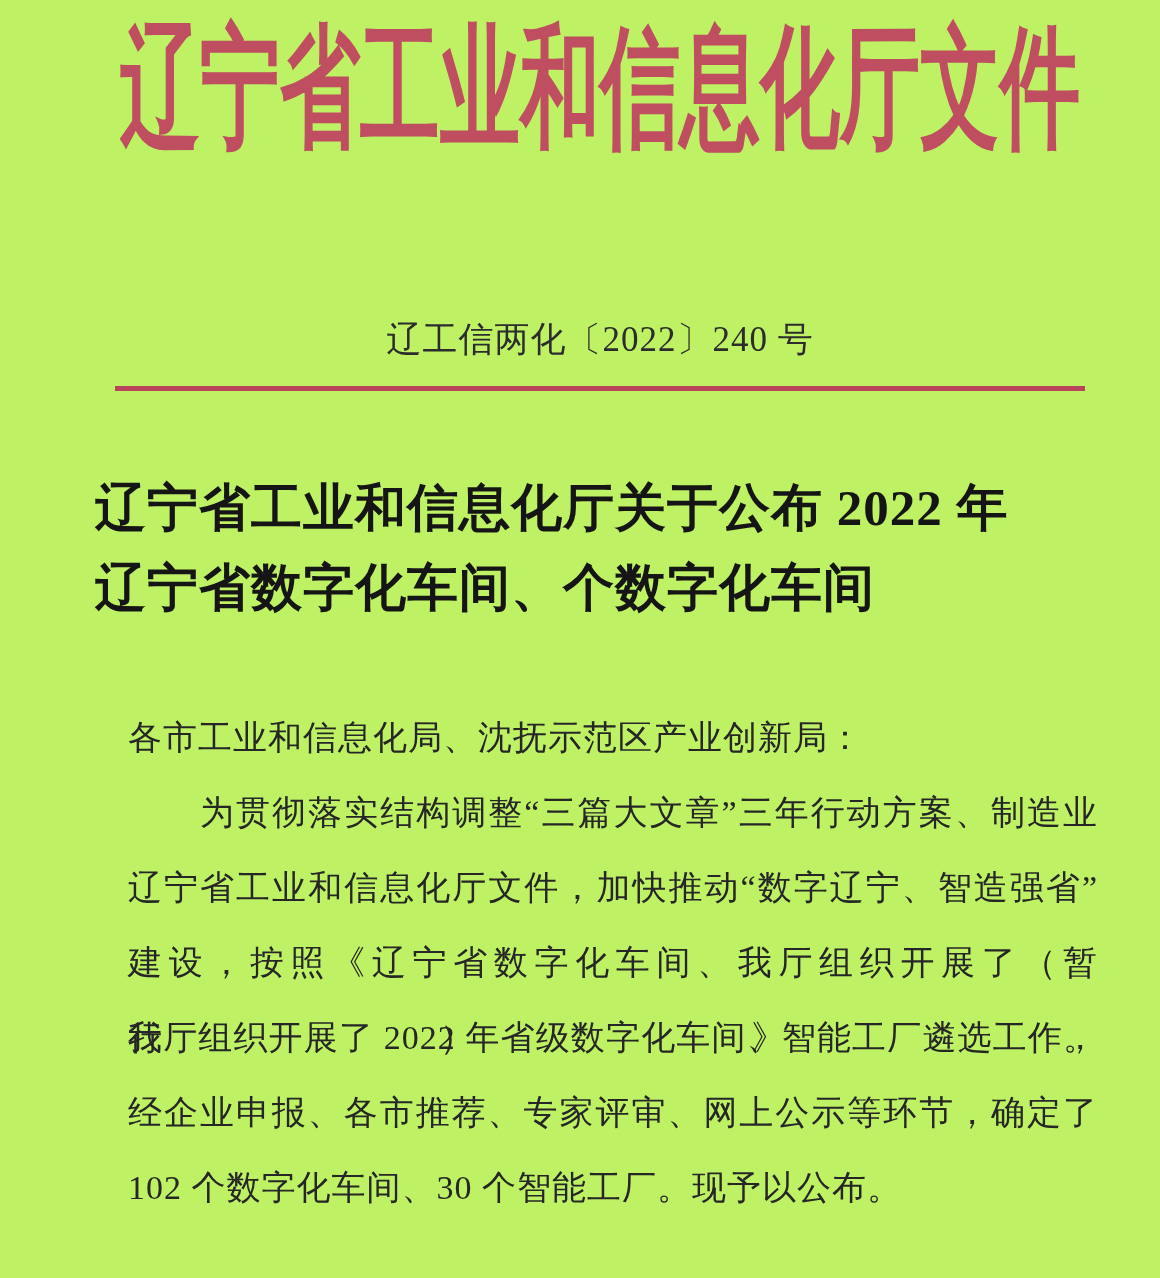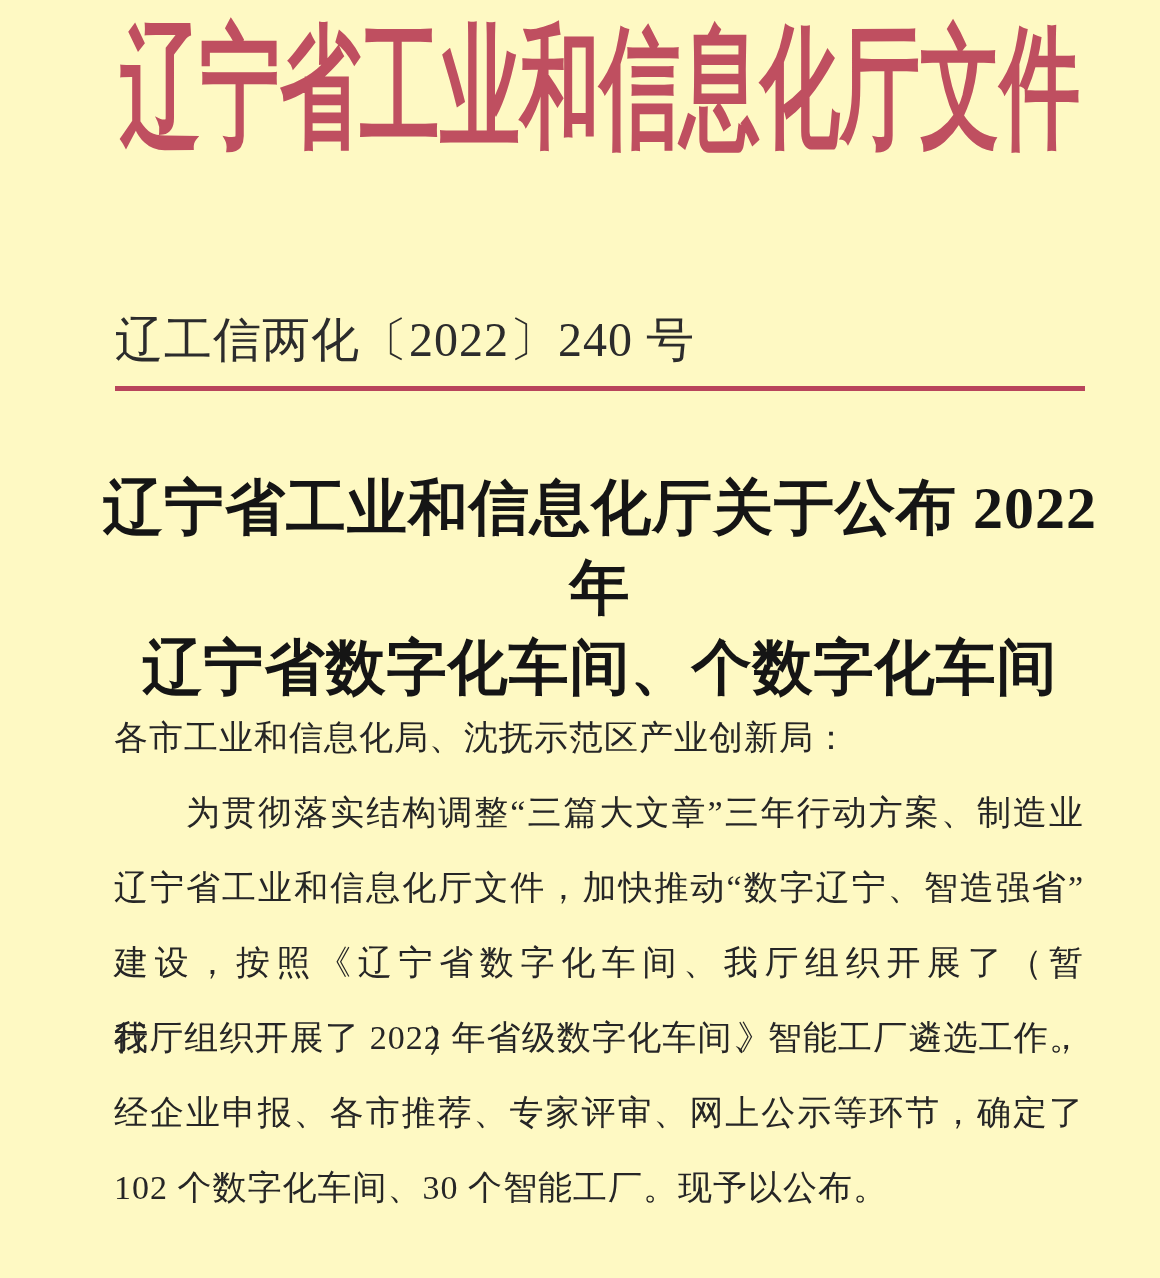--- a/index.html
+++ b/index.html
@@ -5,21 +5,21 @@
   html, body {
     margin: 0;
     padding: 0;
     background: #e8e8e8;
   }
   .page {
     position: relative;
     width: 1160px;
     height: 1278px;
     margin: 0 auto;
-    background: #fef9c3;
+    background: #bef264;
     overflow: hidden;
     font-family: "Liberation Serif", serif;
   }
   
   .letterhead {
     position: absolute;
     top: 18px;
     left: 115px;
     width: 970px;
     text-align: center;
@@ -31,53 +31,53 @@
     transform-origin: top center;
     letter-spacing: 0px;
     color: #bf4f60;
   }
   
   .doc-number {
     position: absolute;
     top: 318px;
     left: 115px;
     width: 970px;
-    text-align: left;
-    font-size: 48px;
+    text-align: center;
+    font-size: 35px;
     line-height: 44px;
     color: #2c2c2c;
     letter-spacing: 1px;
   }
   
   .red-rule {
     position: absolute;
     top: 386px;
     left: 115px;
     width: 970px;
     height: 5px;
     background: #b8455c;
   }
   
   .doc-title {
     position: absolute;
     top: 468px;
     left: 95px;
     width: 1010px;
-    text-align: center;
-    font-size: 60px;
+    text-align: left;
+    font-size: 51px;
     font-weight: bold;
     line-height: 80px;
     color: #151515;
     letter-spacing: 1px;
   }
   
   .body-block {
     position: absolute;
     top: 700px;
-    left: 114px;
+    left: 128px;
     width: 970px;
     font-size: 34px;
     color: #262626;
   }
   .body-line {
     height: 75px;
     line-height: 75px;
     white-space: nowrap;
     letter-spacing: 1px;
   }

